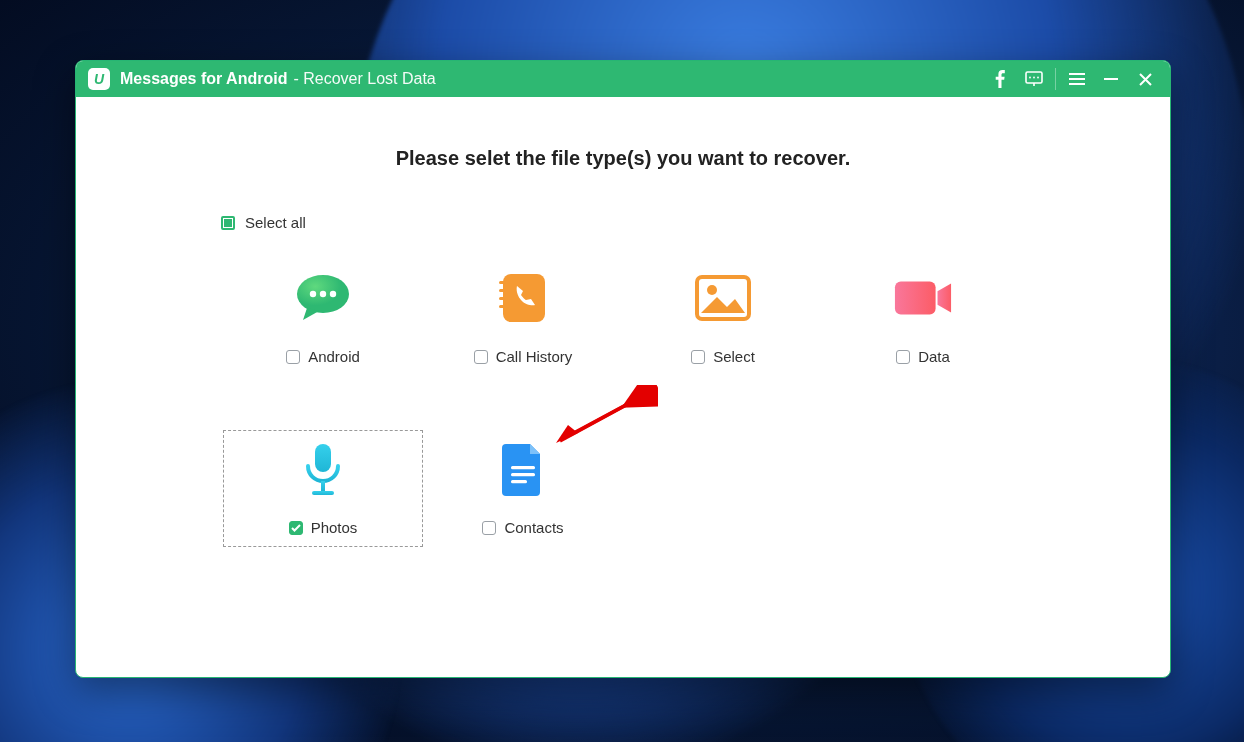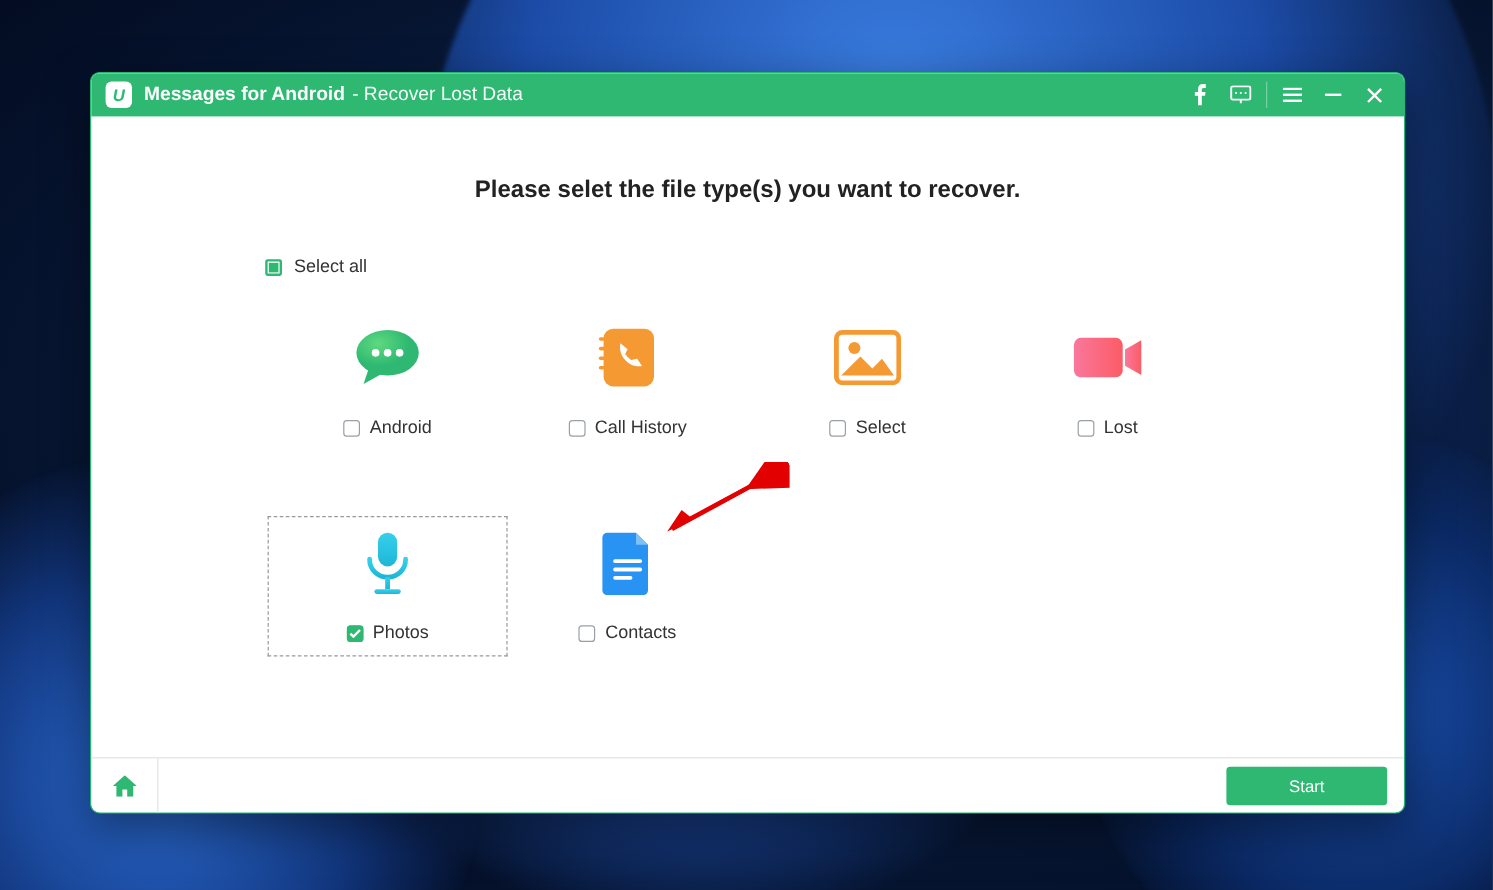--- a/index.html
+++ b/index.html
@@ -237,21 +237,21 @@
                   <stop offset="0%" stop-color="#f9779b"></stop>
                   <stop offset="100%" stop-color="#fc5c66"></stop>
                 </linearGradient>
               </defs>
             <rect x="2" y="4" width="42" height="34" rx="6" fill="url(#gVid)"></rect>
             <path d="M46 14 L60 6 V36 L46 28 Z" fill="url(#gVid)"></path>
           </svg>
         </div>
         <div class="card-label">
           <span class="cb"></span>
-          <span>Lost</span>
+          <span>Data</span>
         </div>
       </div>
 
       <div class="card selected">
         <div class="icon-wrap">
           <svg width="46" height="54" viewBox="0 0 46 54">
             <defs>
                 <linearGradient id="gAud" x1="0" y1="0" x2="0" y2="1">
                   <stop offset="0%" stop-color="#35d0ec"></stop>
                   <stop offset="100%" stop-color="#1fb6d6"></stop>
@@ -285,29 +285,20 @@
         </div>
         <div class="card-label">
           <span class="cb"></span>
           <span>Contacts</span>
         </div>
       </div>
 
     </div>
   </div>
 
-  <div class="footer">
-    <div class="home-cell">
-      <svg width="20" height="18" viewBox="0 0 20 18">
-          <path d="M10 0 L20 9h-3v9h-5v-6H8v6H3V9H0z" fill="#2eb872"></path>
-        </svg>
-    </div>
-    <div class="spacer"></div>
-    <button class="start-btn">Start</button>
-  </div>
 </div>
 
 <svg class="arrow" width="110" height="64" viewBox="0 0 110 64">
   <defs>
       <marker id="ah" markerWidth="12" markerHeight="12" refX="2" refY="6" orient="auto">
         <path d="M0 0 L12 6 L0 12 Z" fill="#e30000"></path>
       </marker>
     </defs>
   <line x1="104" y1="6" x2="12" y2="56" stroke="#e30000" stroke-width="3.5" marker-start="url(#ah)" transform="scale(1,1)"></line>
   <path d="M8 58 L30 48 L20 40 Z" fill="#e30000"></path>

